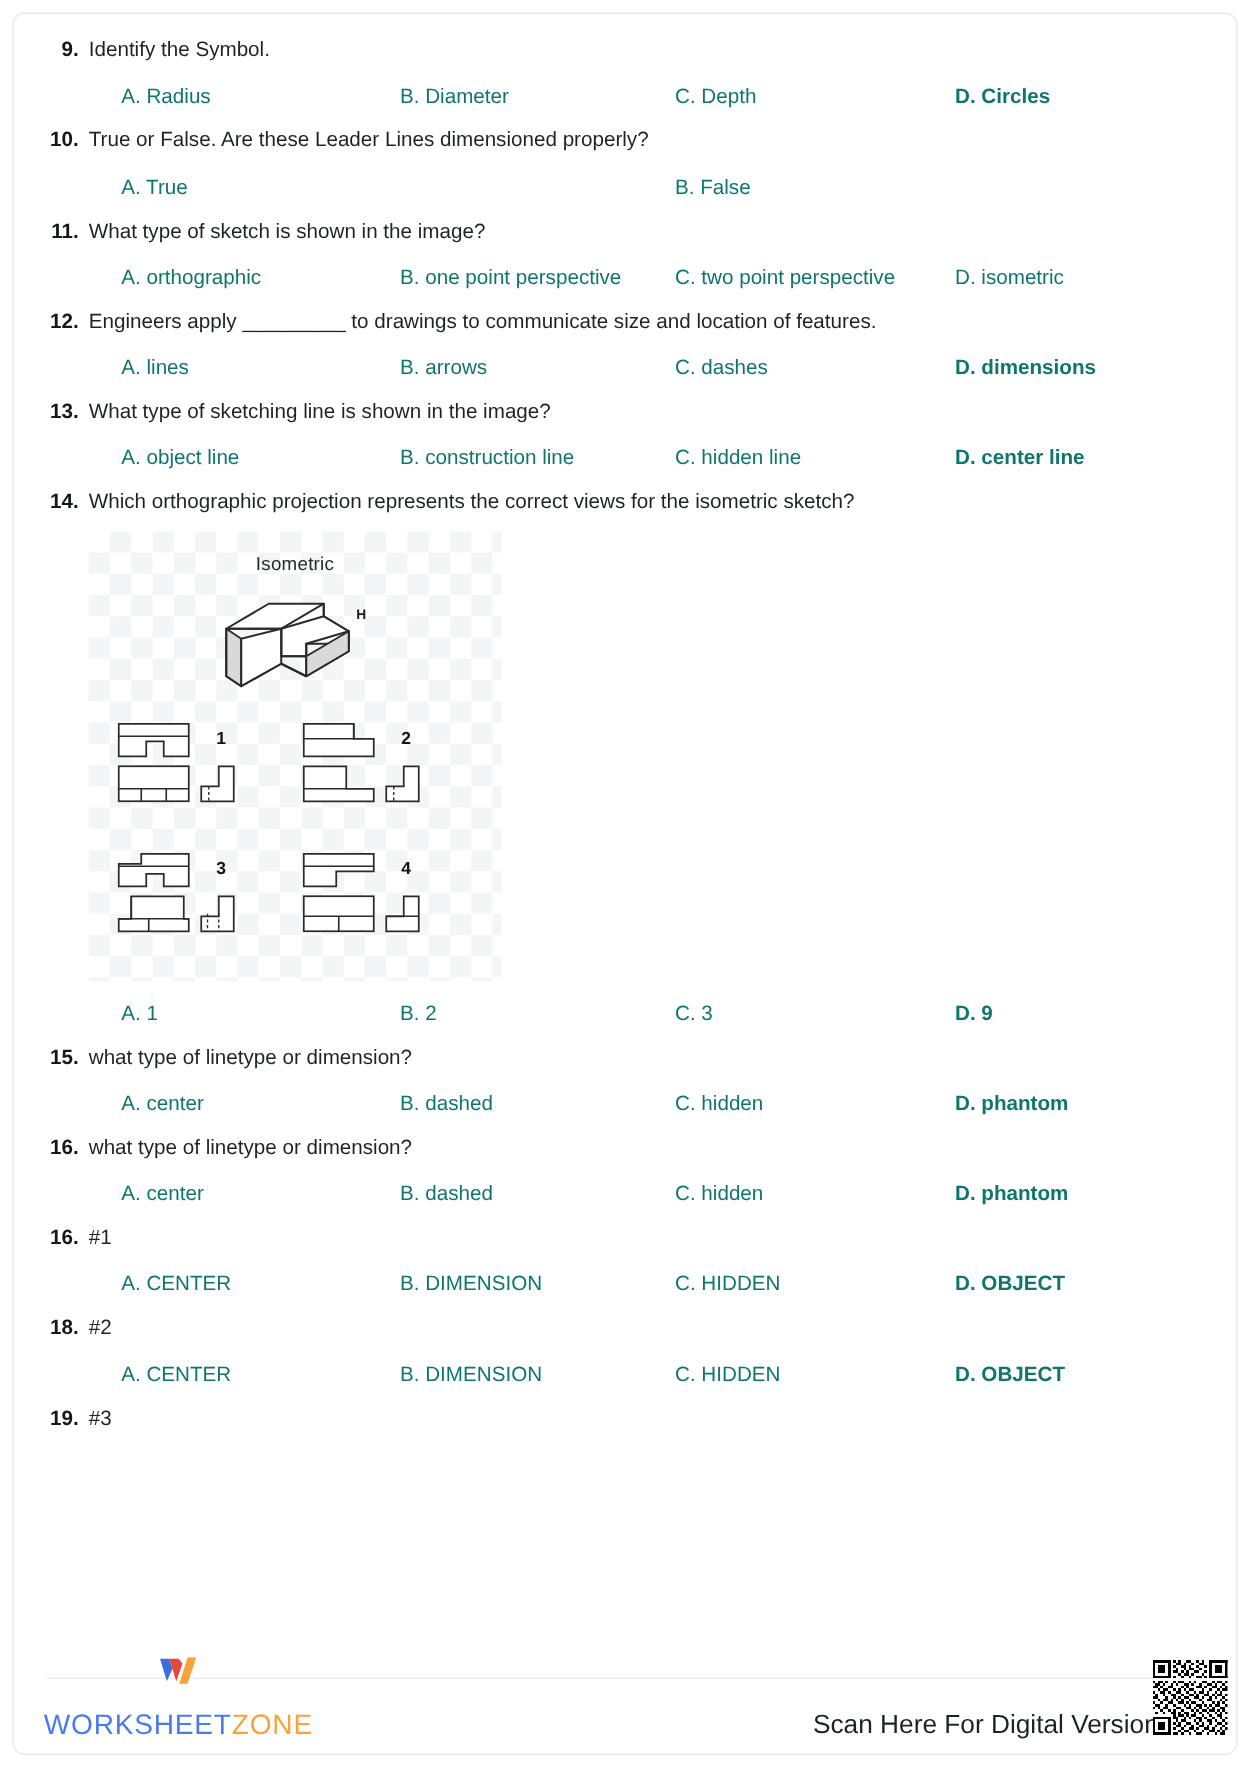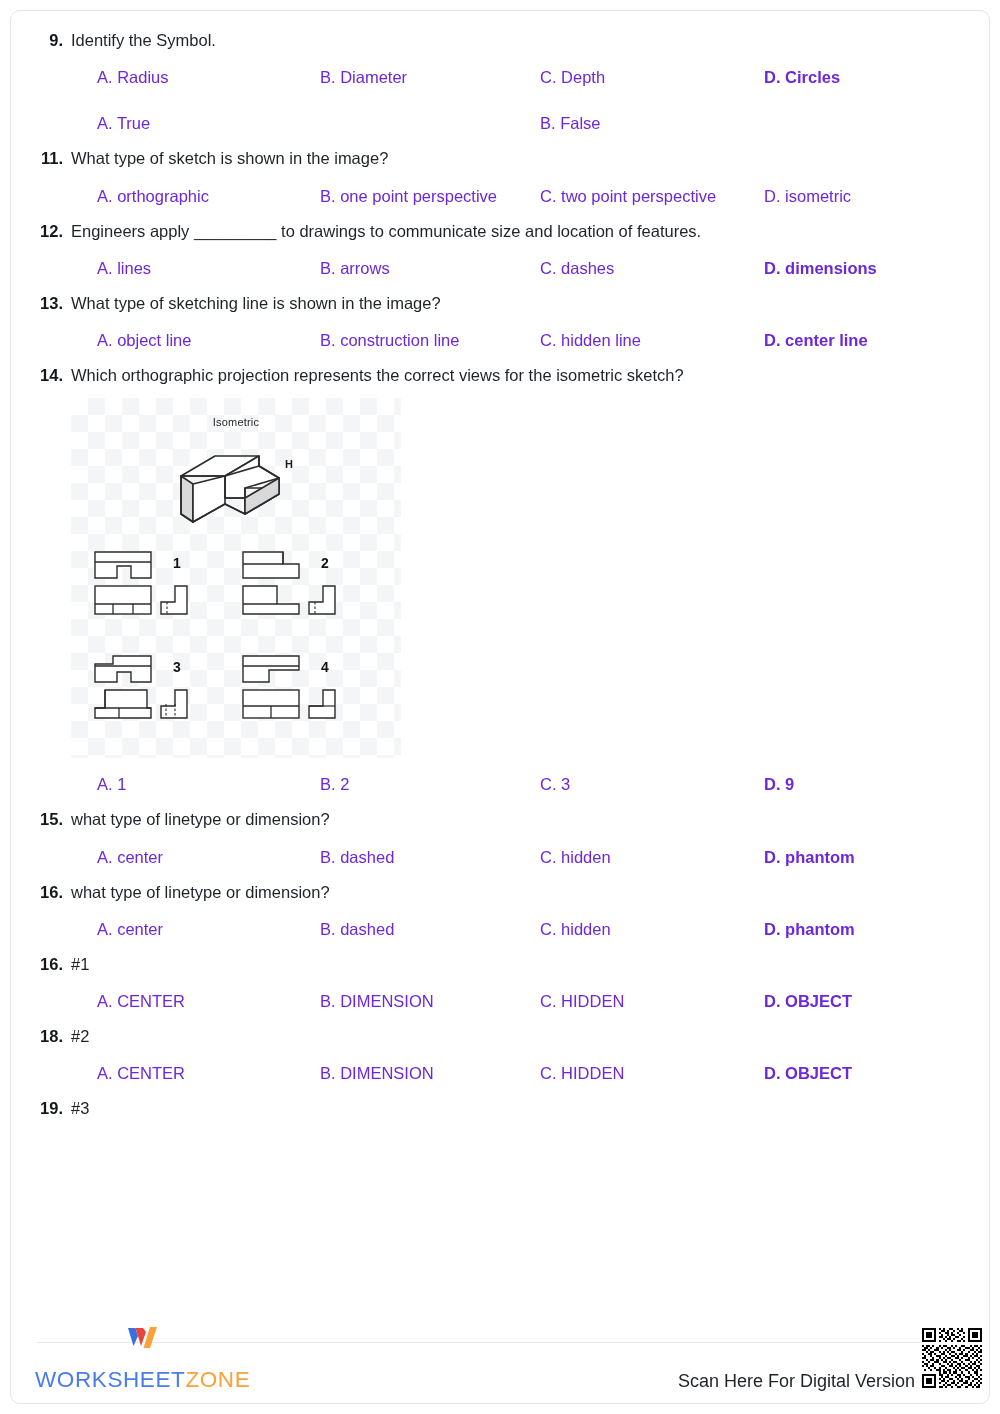--- a/index.html
+++ b/index.html
@@ -52,21 +52,21 @@
     position: relative;
     height: 40px;
     margin-top: 6px;
   }
   .opt {
     position: absolute;
     top: 0;
     font-size: 16.5px;
     line-height: 40px;
     white-space: nowrap;
-    color: #6d28d9;
+    color: #0f766e;
   }
   .opt.c0 { left: 60px; }
   .opt.c1 { left: 283px; }
   .opt.c2 { left: 503px; }
   .opt.c3 { left: 727px; font-weight: bold; }
   
   .opt.n0 { left: 60px; }
   .opt.n1 { left: 283px; }
   .opt.n2 { left: 503px; }
   .opt.n3 { left: 727px; }
@@ -81,21 +81,21 @@
     background-image:
       linear-gradient(45deg, #f4f5f6 25%, transparent 25%, transparent 75%, #f4f5f6 75%),
       linear-gradient(45deg, #f4f5f6 25%, transparent 25%, transparent 75%, #f4f5f6 75%);
     background-size: 34px 34px;
     background-position: 0 0, 17px 17px;
   }
   .fig-title {
     position: absolute;
     top: 18px; left: 0; right: 0;
     text-align: center;
-    font-size: 11px;
+    font-size: 15px;
     color: #25292f;
     letter-spacing: .2px;
   }
   .iso-svg { position: absolute; top: 42px; left: 96px; }
   .ortho-svg { position: absolute; top: 148px; left: 20px; }
 
   
   #footer-rule {
     position: absolute;
     left: 26px; right: 26px;
@@ -118,22 +118,22 @@
   }
   .logo-text {
     font-size: 22.5px;
     letter-spacing: .6px;
     font-weight: 400;
   }
   .logo-work { color: #4a7bee; }
   .logo-zone { color: #f9a23b; }
   #scan-text {
     position: absolute;
-    right: 74px; bottom: 11px;
-    font-size: 18px;
+    right: 62px; bottom: 11px;
+    font-size: 21px;
     color: #1e2229;
     white-space: nowrap;
   }
   #qr {
     position: absolute;
     right: 7px; bottom: 15px;
     width: 60px; height: 60px;
   }
 </style>
 </head>
@@ -147,20 +147,24 @@
           <span class="q-text">Identify the Symbol.</span>
         </div>
         <div class="opt-row">
           <div class="opt c0">A. Radius</div>
           <div class="opt c1">B. Diameter</div>
           <div class="opt c2">C. Depth</div>
           <div class="opt c3">D. Circles</div>
         </div>
       </div>
       <div class="q-block">
+        <div class="q-line">
+          <span class="q-num">10.</span>
+          <span class="q-text">True or False. Are these Leader Lines dimensioned properly?</span>
+        </div>
         <div class="opt-row">
           <div class="opt c0">A. True</div>
           <div class="opt c2">B. False</div>
         </div>
       </div>
       <div class="q-block">
         <div class="q-line">
           <span class="q-num">11.</span>
           <span class="q-text">What type of sketch is shown in the image?</span>
         </div>

